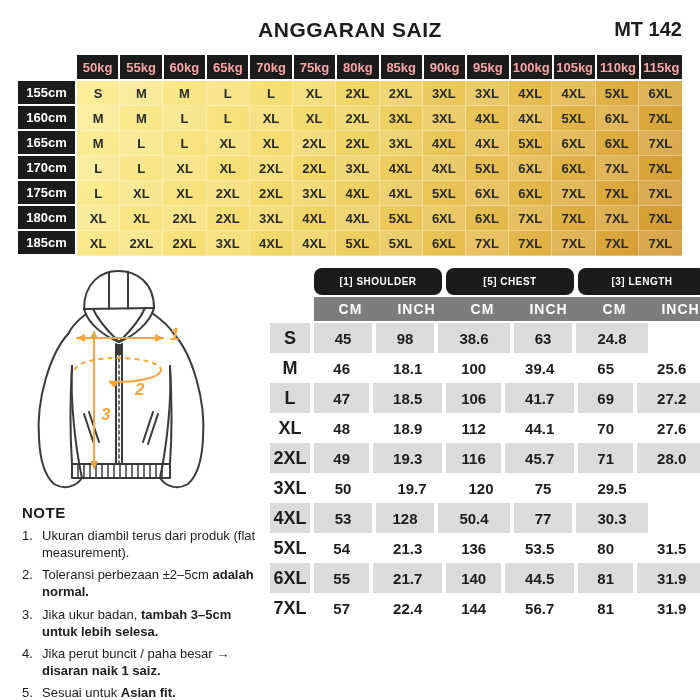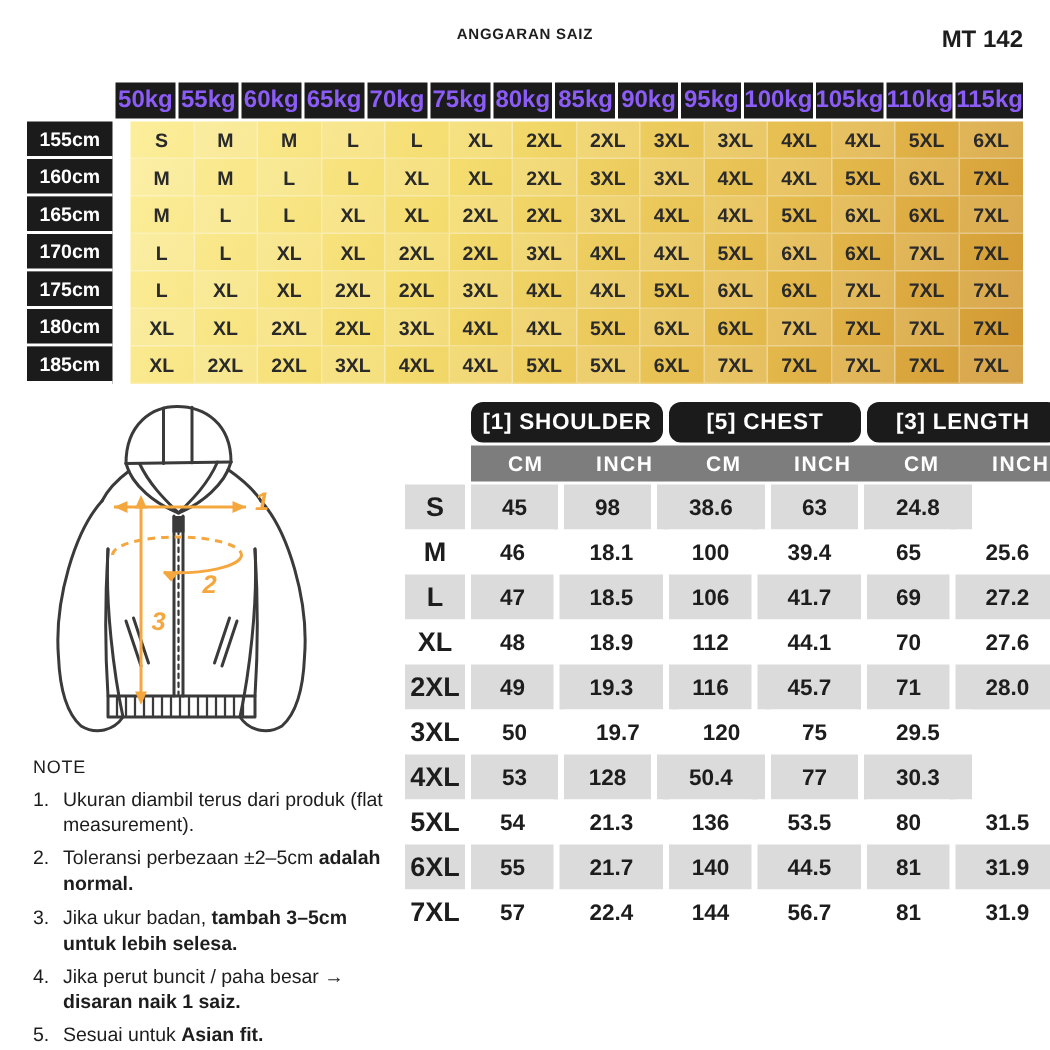--- a/index.html
+++ b/index.html
@@ -3,30 +3,30 @@
 <meta charset="utf-8">
 <style>
   * { margin:0; padding:0; box-sizing:border-box; }
   html,body { width:700px; height:700px; background:#ffffff; overflow:hidden;
               font-family:"Liberation Sans", sans-serif; color:#1d1d1d; }
   .page { width:700px; height:700px; position:relative; }
 
   
   .hdr { position:absolute; top:18px; left:0; width:700px; height:24px; }
   .hdr .title { position:absolute; left:0; width:700px; text-align:center;
-                font-size:10px; font-weight:700; letter-spacing:.5px; }
-  .hdr .code  { position:absolute; right:18px; top:0; font-size:16px; font-weight:700; }
+                font-size:21px; font-weight:700; letter-spacing:.5px; }
+  .hdr .code  { position:absolute; right:18px; top:0; font-size:20px; font-weight:700; }
 
   
   .matrix { position:absolute; top:55px; left:18px; width:664px; }
   .m-head { display:flex; gap:2px; height:24px; margin-bottom:2px; }
   .m-corner { width:57px; flex:none; }
-  .m-wcell { flex:1; background:#1b1b1b; color:#8b5cf6; font-weight:700; font-size:16px;
+  .m-wcell { flex:1; background:#1b1b1b; color:#fca5a5; font-weight:700; font-size:13px;
              display:flex; align-items:center; justify-content:center; }
-  .m-body { display:flex; gap:12px; }
+  .m-body { display:flex; gap:2px; }
   .m-labels { width:57px; flex:none; display:flex; flex-direction:column; }
   .m-hcell { height:25px; border-bottom:2px solid #fff; background:#1b1b1b; color:#fff;
              font-weight:700; font-size:13px; display:flex; align-items:center; justify-content:center; }
   .m-grid { flex:1; display:grid; grid-template-columns:repeat(14,1fr); grid-auto-rows:25px;
             background:linear-gradient(112deg,#FCEE9B 0%,#F4DC6E 35%,#E4B94C 72%,#D19732 100%); }
   .m-cell { display:flex; align-items:center; justify-content:center; font-weight:700;
             font-size:13px; color:#2a2a2a;
             border-right:1px solid rgba(255,255,255,.35); border-bottom:1px solid rgba(255,255,255,.30); }
   .m-cell.alt { background:rgba(255,255,255,.12); }
   .m-cell.lastcol { border-right:none; }
@@ -34,32 +34,32 @@
   
   .lower { position:absolute; top:268px; left:14px; width:672px; display:flex; }
   .left-col { width:248px; flex:none; }
 
   
   .jacket { width:248px; height:232px; }
   .jacket svg { display:block; }
 
   
   .note { margin-top:4px; padding-left:8px; width:244px; }
-  .note h2 { font-size:12px; font-weight:400; letter-spacing:.5px; margin-bottom:6px; }
+  .note h2 { font-size:15px; font-weight:700; letter-spacing:.5px; margin-bottom:6px; }
   .note ol { list-style:none; }
   .note li { display:flex; font-size:13px; line-height:1.32; margin-bottom:5px; }
   .note .num { width:20px; flex:none; }
   .note .b { font-weight:700; }
 
   
   .sizes { margin-left:8px; width:436px; }
   .pill-row { display:flex; gap:4px; height:27px; margin-bottom:2px; }
   .pill-sp { width:40px; flex:none; }
   .pill { width:128px; flex:none; background:#1b1b1b; color:#fff; border-radius:8px;
-          font-size:15px; font-weight:700; letter-spacing:.5px;
+          font-size:10px; font-weight:700; letter-spacing:.5px;
           display:flex; align-items:center; justify-content:center; }
   .unit-row { display:flex; gap:4px; height:24px; margin-bottom:2px; }
   .unit-sp { width:40px; flex:none; }
   .unit-bar { background:#7d7d7d; display:flex; gap:4px; }
   .unit { color:#fff; font-weight:700; font-size:14px; letter-spacing:1px;
           display:flex; align-items:center; justify-content:center;padding-left:21px; }
   .u-cm { width:52px; } .u-in { width:72px; }
   .s-row { display:flex; gap:4px; height:30px; }
   .s-lab { width:40px; flex:none; font-size:18px; font-weight:700;
            display:flex; align-items:center; justify-content:center; }

